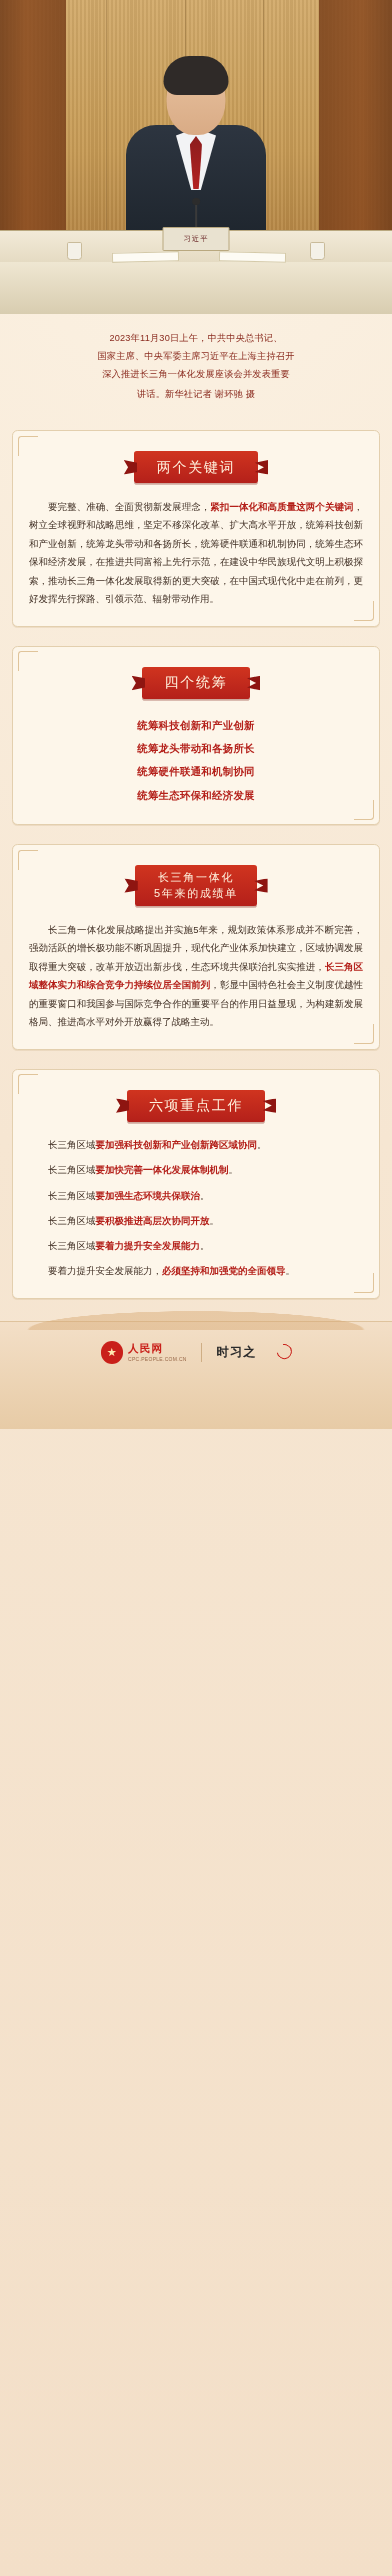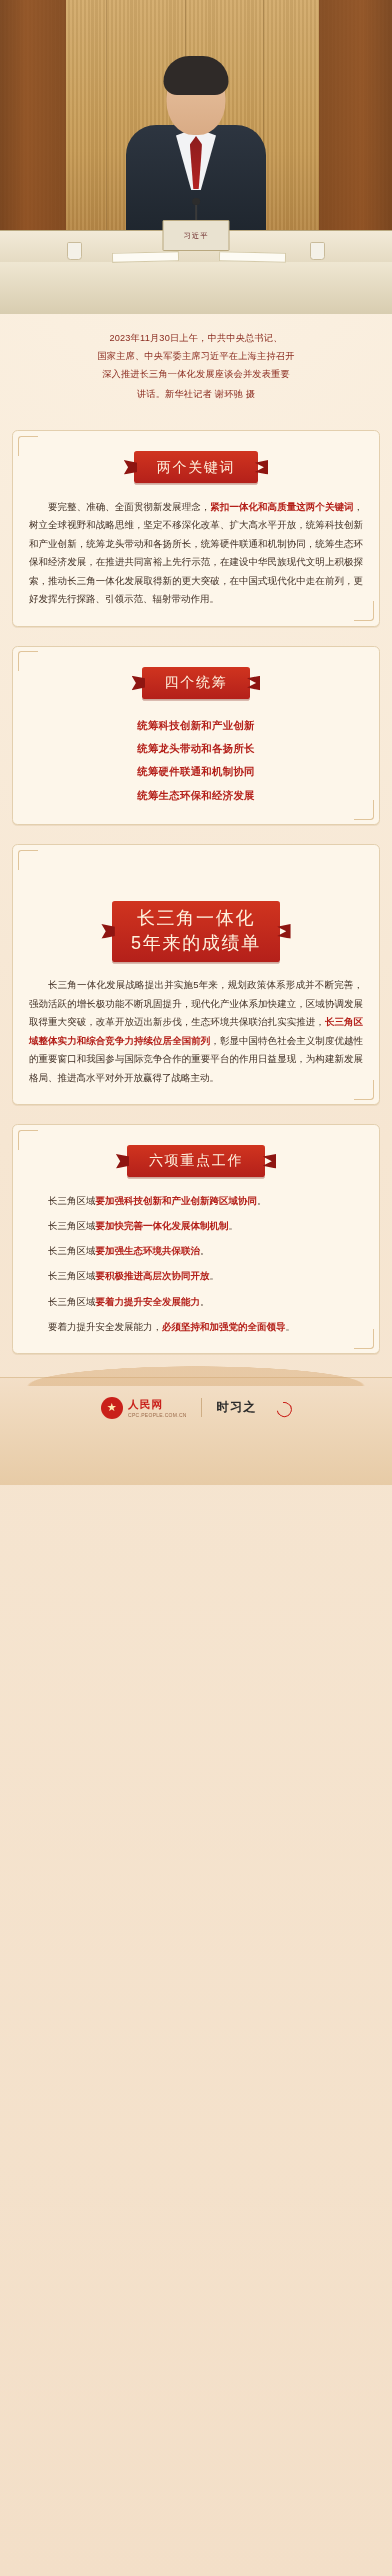--- a/index.html
+++ b/index.html
@@ -92,21 +92,21 @@
   .hero .mic {
     position: absolute; bottom: 72px; left: 50%; transform: translateX(-50%);
     width: 1.7px; height: 39px; background: #3a3a3a;
   }
   .hero .mic:after {
     content: ""; position: absolute; top: -5px; left: -2.8px;
     width: 7.3px; height: 7.3px; border-radius: 50%; background: #2c2c2c;
   }
   .hero .nameplate {
     position: absolute; bottom: 63px; left: 50%; transform: translateX(-50%);
-    width: 67px; height: 31px; background: #e9e2d0;
+    width: 67px; height: 24px; background: #e9e2d0;
     border: 0.6px solid #b9a87f; border-radius: 1.1px;
     display: flex; align-items: center; justify-content: center;
     color: #6d2b2b; font-size: 7.3px; letter-spacing: 1.1px;
   }
   .hero .cup {
     position: absolute; bottom: 54px; width: 14.6px; height: 18px;
     background: #f4f1e8; border: 0.6px solid #c9bb9a; border-radius: 1.7px 1.7px 3.4px 3.4px;
   }
   .hero .cup.l { left: 67px; }
   .hero .cup.r { right: 67px; }
@@ -155,21 +155,21 @@
     color: #fff3df;
     font-size: 14px;
     font-weight: normal;
     letter-spacing: 1.7px;
     padding: 6.2px 22.4px;
     border-radius: 2.8px;
     text-align: center;
     line-height: 1.4;
     box-shadow: 0 1.7px 0 rgba(120,20,12,.35);
   }
-  .banner.two-line { padding: 5px 19px; font-size: 18px; margin-top: 36px; }
+  .banner.two-line { padding: 5px 19px; font-size: 11px; }
   .banner .ribbon-l, .banner .ribbon-r {
     position: absolute; top: 50%; transform: translateY(-50%);
     width: 13.4px; height: 14.6px; background: #8e1511;
   }
   .banner .ribbon-l { left: -10.6px; clip-path: polygon(0 0, 100% 18%, 100% 82%, 0 100%, 32% 50%); }
   .banner .ribbon-r { right: -10.6px; clip-path: polygon(100% 0, 100% 100%, 0 82%, 68% 50%, 0 18%); }
 
   .para {
     font-size: 9.5px;
     line-height: 1.95;
@@ -211,21 +211,21 @@
     width: 22.4px; height: 22.4px; border-radius: 50%;
     background: #c9201a; position: relative;
   }
   .logo-people .mark:after {
     content: "★"; position: absolute; inset: 0; color: #ffe9b0;
     display: flex; align-items: center; justify-content: center; font-size: 11.2px;
   }
   .logo-people .txt .cn { font-size: 10.6px; color: #c9201a; font-weight: bold; letter-spacing: 1.1px; }
   .logo-people .txt .en { font-size: 5px; color: #9a6a4a; letter-spacing: 0.3px; }
   .divider-v { width: 0.6px; height: 19px; background: #cfae85; }
-  .logo-shixi { display: flex; align-items: flex-end; gap: 20px; }
+  .logo-shixi { display: flex; align-items: flex-start; gap: 20px; }
   .logo-shixi .cn { font-size: 12.3px; color: #2b2b2b; font-weight: bold; letter-spacing: 1.1px; }
   .logo-shixi .swirl {
     width: 14.6px; height: 14.6px; border: 1.7px solid #c9201a;
     border-radius: 50%; border-left-color: transparent; transform: rotate(35deg);
   }
 </style>
 </head>
 <body>
 
 <div class="page">

